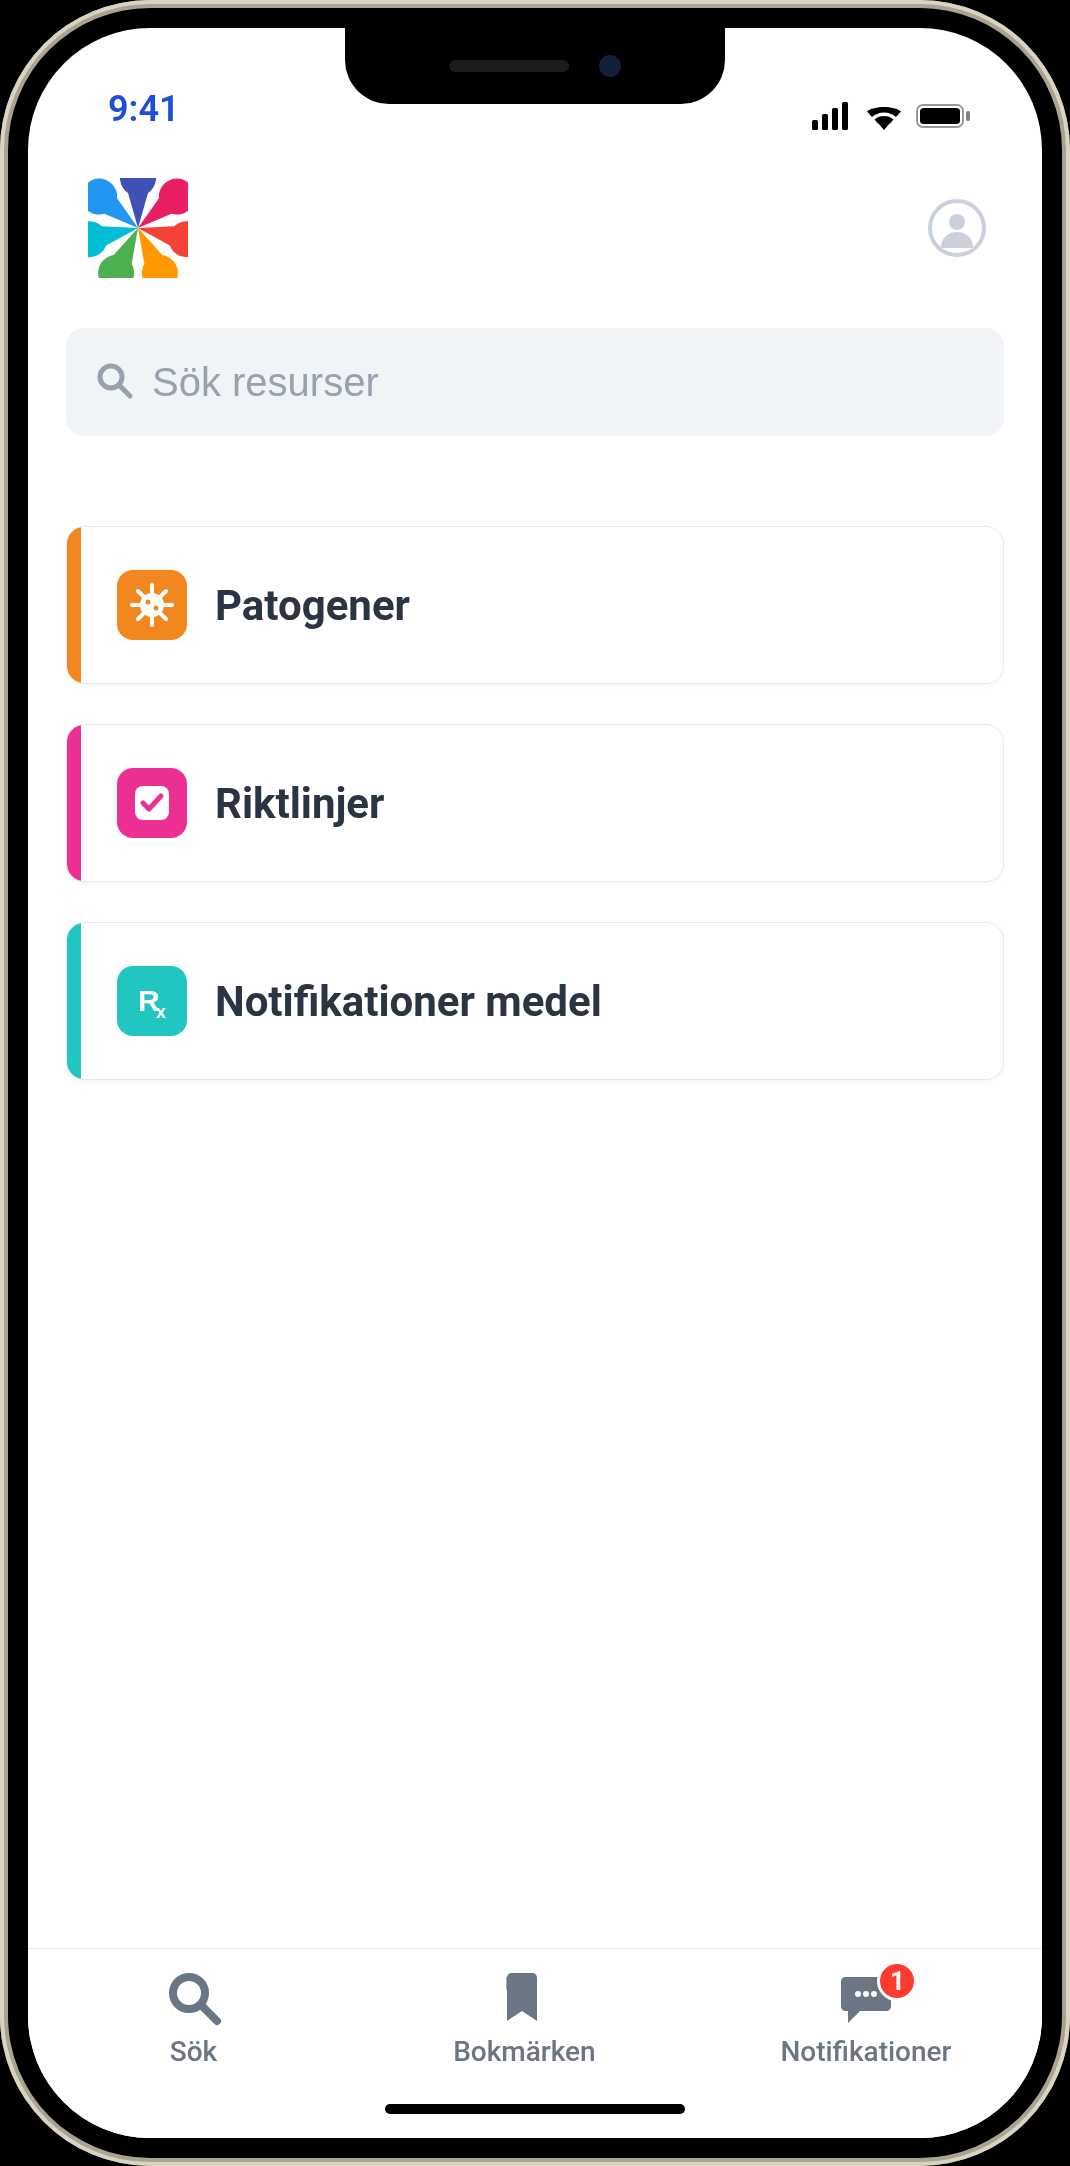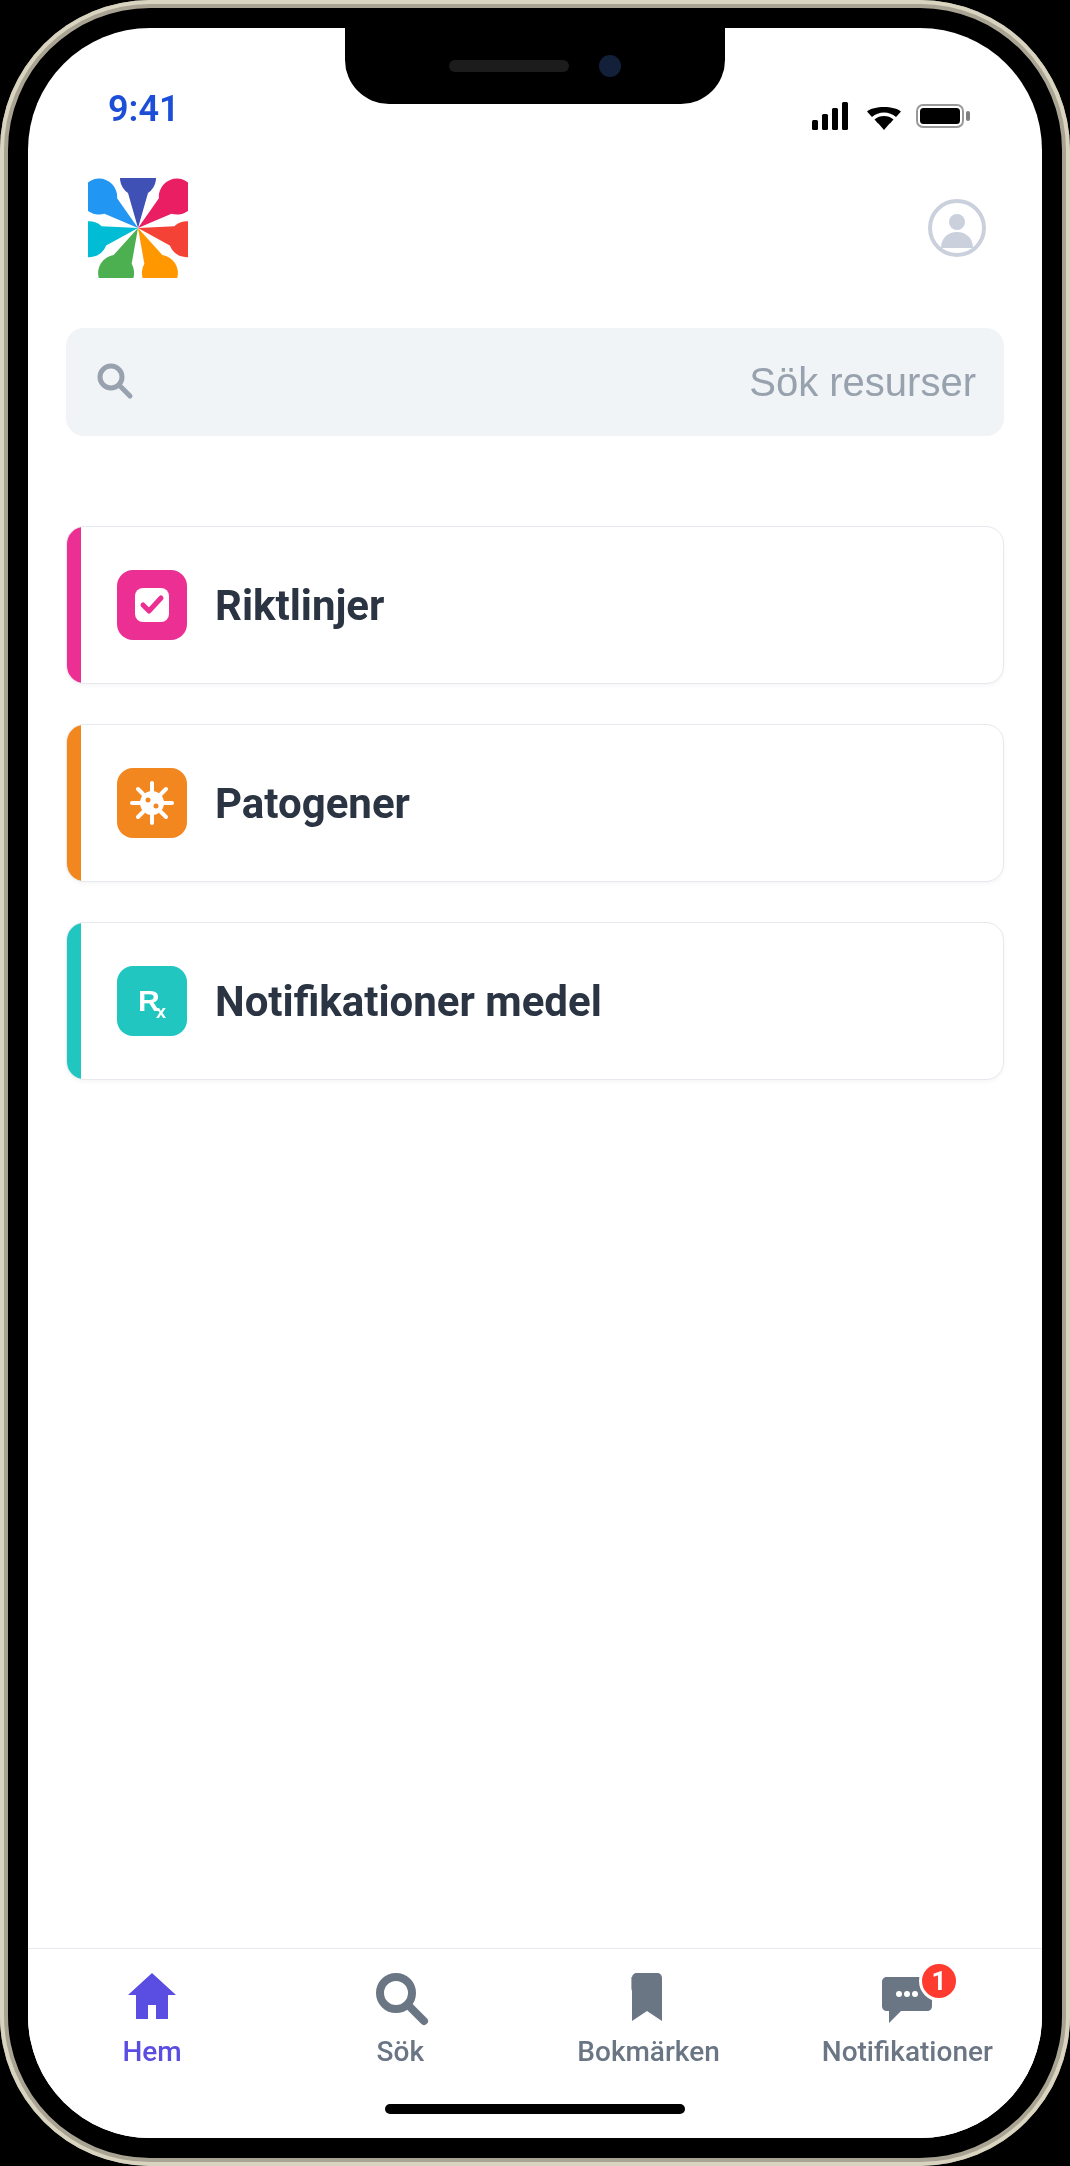--- a/index.html
+++ b/index.html
@@ -100,21 +100,20 @@
     gap: 18px;
     margin-bottom: 90px;
   }
   .search-box input {
     border: none;
     background: transparent;
     font-size: 40px;
     color: #333;
     outline: none;
     flex: 1;
-    text-align: right;
   }
   .search-box input::placeholder { color: #98a2ae; }
   .search-icon { color: #98a2ae; }
 
   .card {
     position: relative;
     background: #fff;
     border: 1px solid #e6e9ee;
     border-radius: 18px;
     height: 158px;
@@ -256,30 +255,20 @@
     <div class="content">
 
       <div class="search-box">
         <span class="search-icon">
           <svg width="40" height="40" viewBox="0 0 40 40">
               <circle cx="17" cy="17" r="11" fill="none" stroke="currentColor" stroke-width="5"></circle>
               <line x1="26" y1="26" x2="36" y2="36" stroke="currentColor" stroke-width="5" stroke-linecap="round"></line>
             </svg>
         </span>
         <input type="text" placeholder="Sök resurser" style="">
-      </div>
-
-      <div class="card" style="--accent:#ec2f92">
-        <div class="card-icon" style="background:#ec2f92">
-          <svg width="46" height="46" viewBox="0 0 46 46">
-              <rect x="6" y="6" width="34" height="34" rx="8" fill="#fff"></rect>
-              <path d="M14 23l6 6 12-13" fill="none" stroke="#ec2f92" stroke-width="5" stroke-linecap="round" stroke-linejoin="round"></path>
-            </svg>
-        </div>
-        <span class="card-label">Riktlinjer</span>
       </div>
 
       <div class="card" style="--accent:#f2861f">
         <div class="card-icon" style="background:#f2861f">
           <svg width="46" height="46" viewBox="0 0 46 46">
               <circle cx="23" cy="23" r="12" fill="#fff"></circle>
             <g stroke="#fff" stroke-width="4" stroke-linecap="round">
               <line x1="23" y1="3" x2="23" y2="11"></line>
                 <line x1="23" y1="35" x2="23" y2="43"></line>
               <line x1="3" y1="23" x2="11" y2="23"></line>
@@ -289,41 +278,43 @@
               <line x1="37" y1="9" x2="32" y2="14"></line>
                 <line x1="14" y1="32" x2="9" y2="37"></line>
             </g>
             <circle cx="19" cy="20" r="2.5" fill="#f2861f"></circle>
               <circle cx="27" cy="26" r="2.5" fill="#f2861f"></circle>
           </svg>
         </div>
         <span class="card-label">Patogener</span>
       </div>
 
+      <div class="card" style="--accent:#ec2f92">
+        <div class="card-icon" style="background:#ec2f92">
+          <svg width="46" height="46" viewBox="0 0 46 46">
+              <rect x="6" y="6" width="34" height="34" rx="8" fill="#fff"></rect>
+              <path d="M14 23l6 6 12-13" fill="none" stroke="#ec2f92" stroke-width="5" stroke-linecap="round" stroke-linejoin="round"></path>
+            </svg>
+        </div>
+        <span class="card-label">Riktlinjer</span>
+      </div>
+
       <div class="card" style="--accent:#22c6c0">
         <div class="card-icon" style="background:#22c6c0">
           <svg width="46" height="46" viewBox="0 0 46 46">
               <text x="9" y="33" font-size="30" font-weight="800" fill="#fff" font-family="Arial">R</text>
               <text x="27" y="40" font-size="18" font-weight="800" fill="#fff" font-family="Arial">x</text>
             </svg>
         </div>
         <span class="card-label">Notifikationer medel</span>
       </div>
 
     </div>
 
     <div class="tabbar">
-      <div class="tab active">
-        <span>
-          <svg viewBox="0 0 60 60">
-              <path fill="currentColor" d="M30 6L6 28h8v24h12V38h8v14h12V28h8z"></path>
-            </svg>
-        </span>
-        <span class="tab-label">Hem</span>
-      </div>
       <div class="tab">
         <span>
           <svg viewBox="0 0 60 60">
               <circle cx="26" cy="26" r="16" fill="none" stroke="currentColor" stroke-width="8"></circle>
               <line x1="40" y1="40" x2="54" y2="54" stroke="currentColor" stroke-width="8" stroke-linecap="round"></line>
             </svg>
         </span>
         <span class="tab-label">Sök</span>
       </div>
       <div class="tab">

